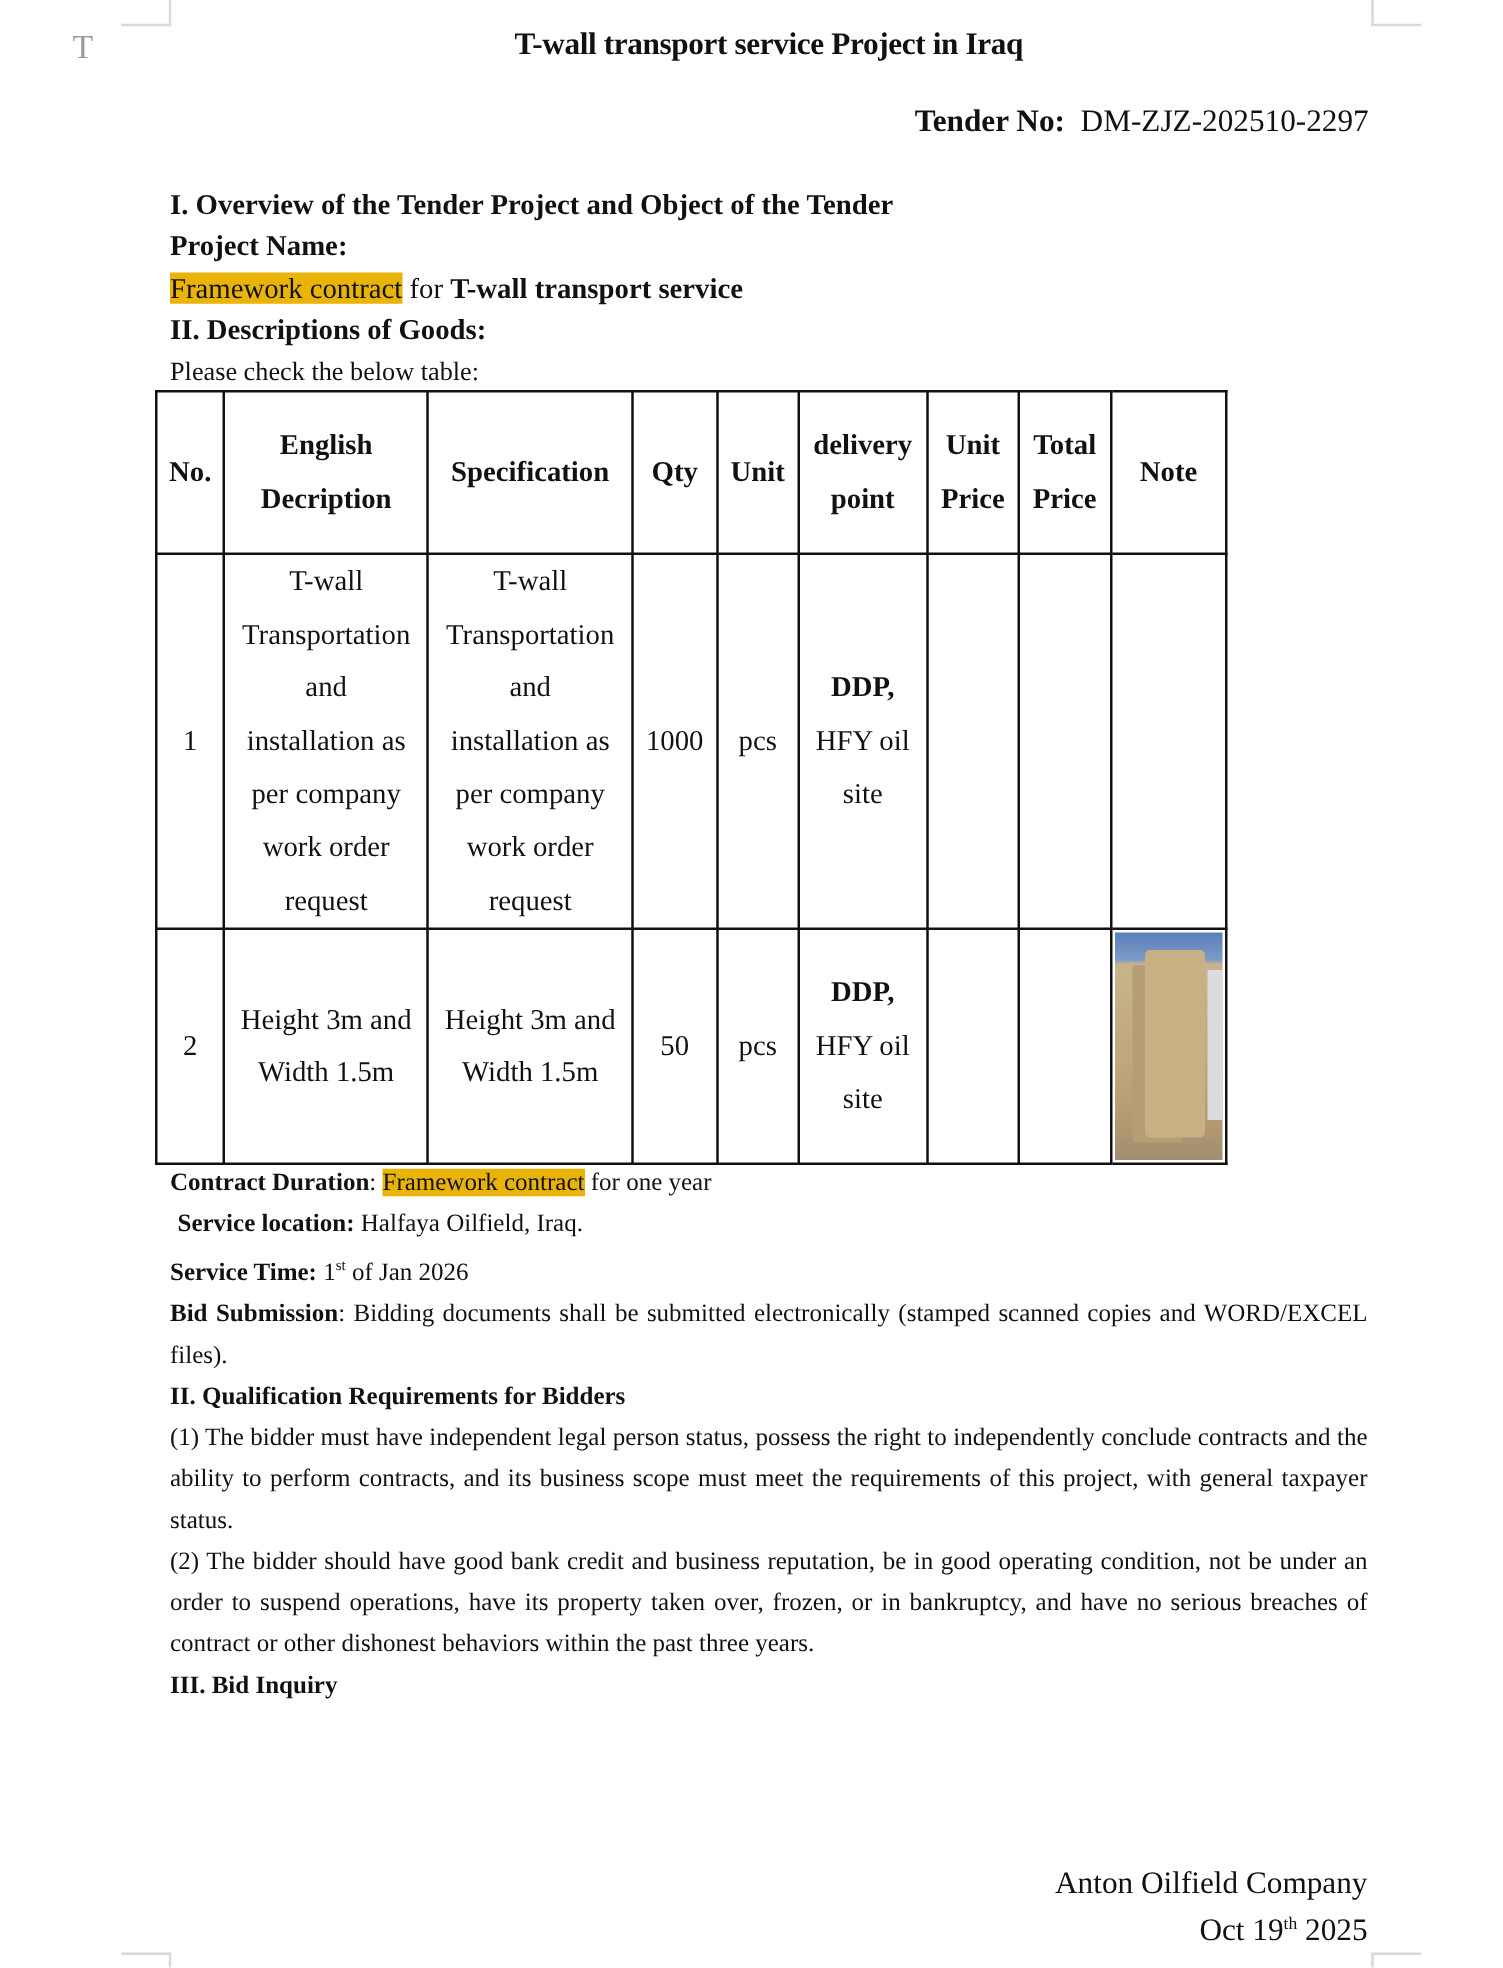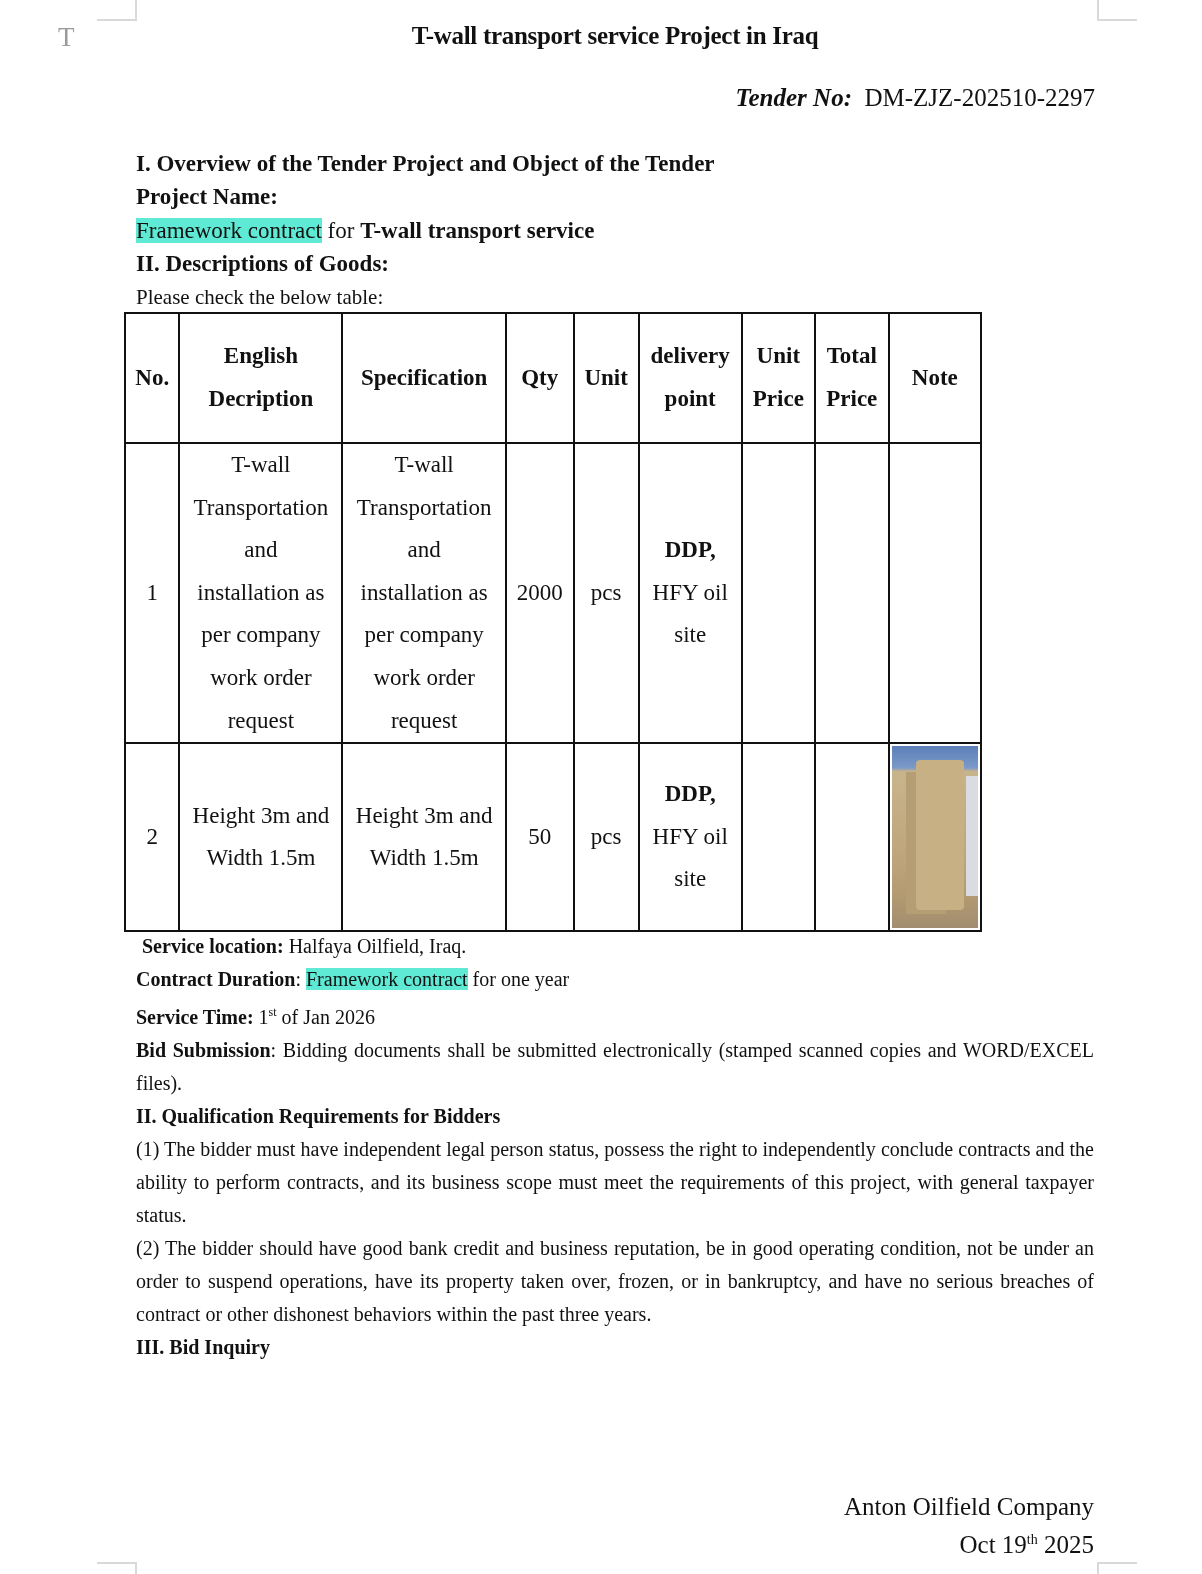--- a/index.html
+++ b/index.html
@@ -10,25 +10,25 @@
     }
     .crop { position: absolute; border-color: #d9d9d9; border-style: solid; border-width: 0; }
     .crop-tl { left: 97px; top: 0; width: 38px; height: 19px; border-right-width: 2px; border-bottom-width: 2px; }
     .crop-tr { left: 1097px; top: 0; width: 38px; height: 19px; border-left-width: 2px; border-bottom-width: 2px; }
     .crop-bl { left: 97px; top: 1562px; width: 38px; height: 12px; border-right-width: 2px; border-top-width: 2px; }
     .crop-br { left: 1097px; top: 1562px; width: 38px; height: 12px; border-left-width: 2px; border-top-width: 2px; }
     .cursor-t { position: absolute; left: 58px; top: 22px; font-size: 27px; color: #9a9a9a; font-family: "Liberation Serif", serif; }
 
     .title { position: absolute; left: 0; top: 22px; width: 1230px; text-align: center; font-weight: bold; font-size: 25px; letter-spacing: -0.3px; }
     .tender { position: absolute; right: 107px; top: 84px; font-size: 25px; }
-    .tender b { font-weight: bold; font-style: italic; }
+    .tender b { font-weight: bold; }
 
     .sec { position: absolute; left: 136px; font-size: 23px; line-height: 33px; }
     .bold { font-weight: bold; }
-    .hl { background: #5eead4; }
+    .hl { background: #eab308; }
     .plain { font-size: 21px; }
 
     table.goods {
       position: absolute; left: 124px; top: 312px; width: 858px;
       border-collapse: collapse; font-size: 23px;
     }
     table.goods td, table.goods th {
       border: 2px solid #111; text-align: center; vertical-align: middle; padding: 0 6px; line-height: 42.6px;
     }
     table.goods th { font-weight: bold; height: 128px; }
@@ -113,21 +113,21 @@
     </td>
     <td>
       <span>T-wall</span><br>
       <span>Transportation</span><br>
       <span>and</span><br>
       <span>installation as</span><br>
       <span>per company</span><br>
       <span>work order</span><br>
       <span>request</span>
     </td>
-    <td>2000</td>
+    <td>1000</td>
     <td>pcs</td>
     <td>
       <b>DDP,</b><br>
       <span>HFY oil</span><br>
       <span>site</span>
     </td>
     <td></td>
     <td></td>
     <td></td>
   </tr>
@@ -151,22 +151,22 @@
     <td></td>
     <td></td>
     <td style="padding:0;">
       <div class="note-img"></div>
     </td>
   </tr>
 </tbody>
   </table>
 
 <div class="info" style="top:930px;">
+  <p><b>Contract Duration</b><span>: </span><span class="hl">Framework contract</span><span> for one year</span></p>
   <p style="padding-left:6px;"><b>Service location:</b><span> Halfaya Oilfield, Iraq.</span></p>
-  <p><b>Contract Duration</b><span>: </span><span class="hl">Framework contract</span><span> for one year</span></p>
   <p><b>Service Time:</b><span> 1</span><sup>st</sup><span> of Jan 2026</span></p>
   <p><b>Bid Submission</b><span>: Bidding documents shall be submitted electronically (stamped scanned copies and WORD/EXCEL files).</span></p>
   <p class="bold">II. Qualification Requirements for Bidders</p>
   <p>(1) The bidder must have independent legal person status, possess the right to independently conclude contracts and the ability to perform contracts, and its business scope must meet the requirements of this project, with general taxpayer status.</p>
   <p>(2) The bidder should have good bank credit and business reputation, be in good operating condition, not be under an order to suspend operations, have its property taken over, frozen, or in bankruptcy, and have no serious breaches of contract or other dishonest behaviors within the past three years.</p>
   <p class="bold">III. Bid Inquiry</p>
 </div>
 
 <div class="sig">
   <div>Anton Oilfield Company</div>

